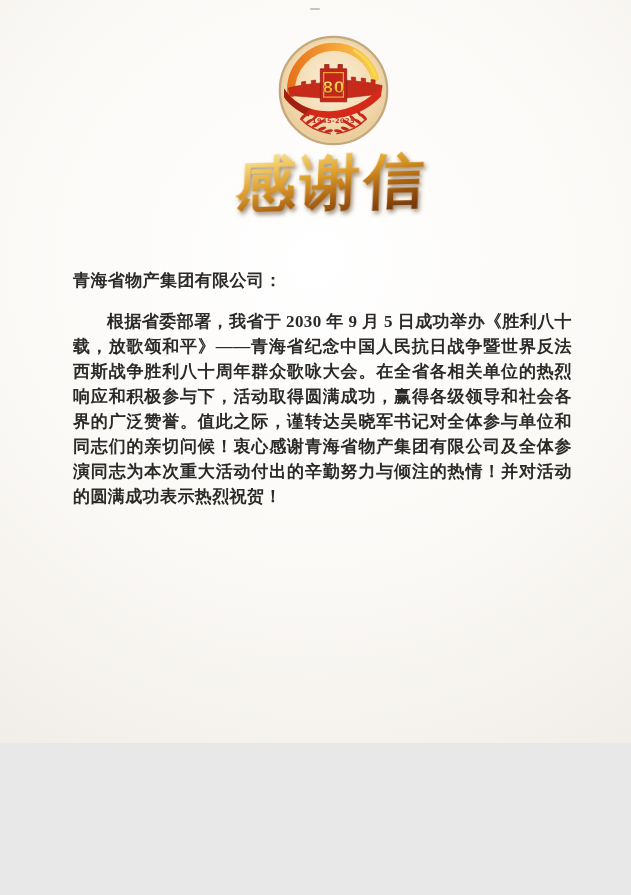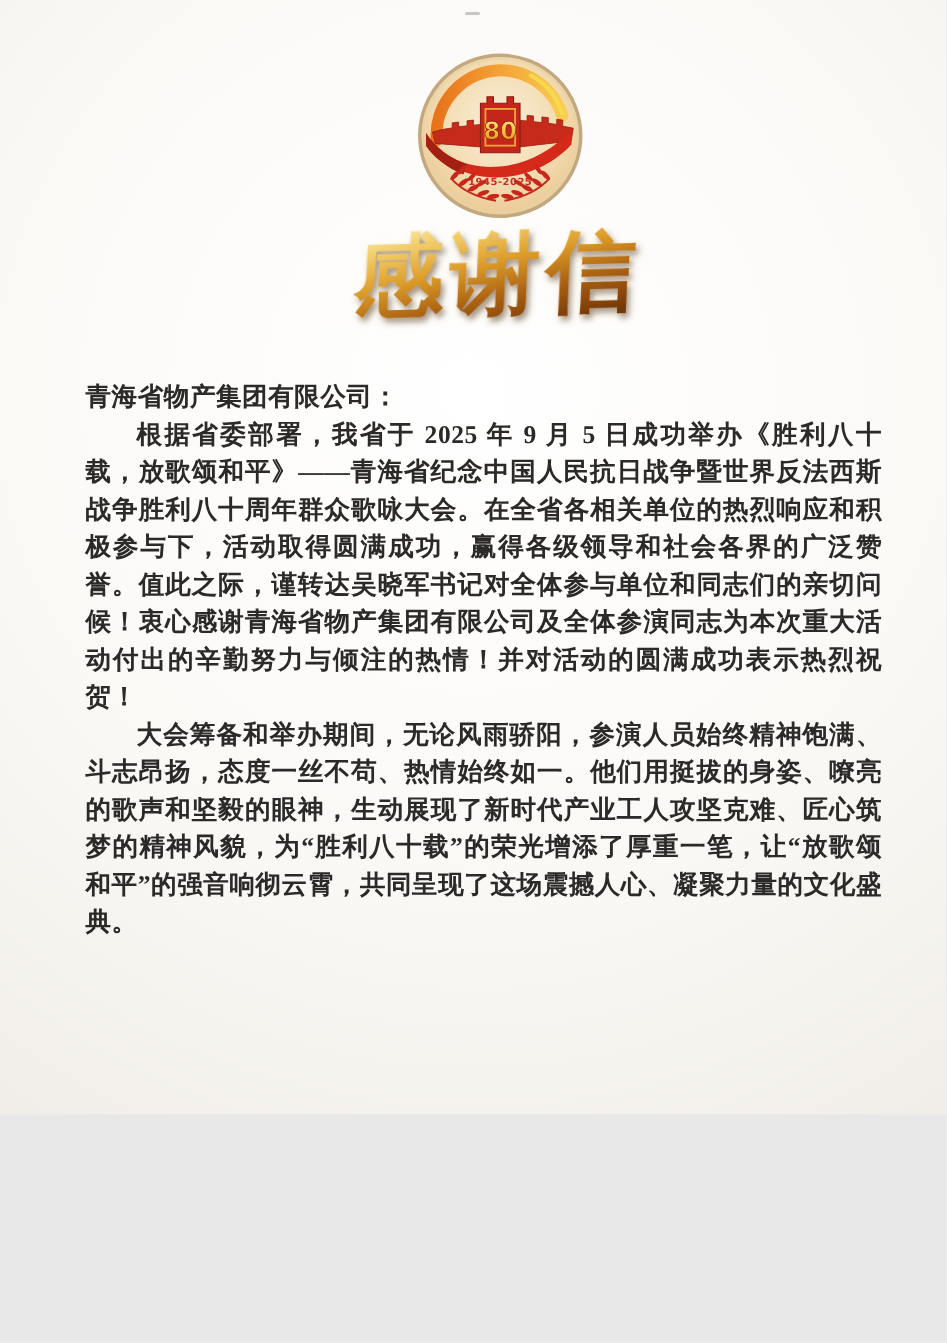--- a/index.html
+++ b/index.html
@@ -24,21 +24,21 @@
     font-size:60px;font-weight:900;letter-spacing:4px;white-space:nowrap;
     background:linear-gradient(168deg,#fdf4d2 4%,#f3cf6d 22%,#dd9c28 42%,#ab6212 62%,#7c3c08 82%,#5d2b05 100%);
     -webkit-background-clip:text;background-clip:text;color:transparent;
     filter:drop-shadow(2px 3px 2px rgba(70,35,5,.5)) drop-shadow(0 0 5px rgba(255,252,240,.9));
   }
   .letter-body{
     position:absolute;left:57px;top:252px;width:531px;
     font-size:17px;line-height:25px;font-weight:600;
     text-align:justify;letter-spacing:.4px;
   }
-  .letter-body p{margin:0;}
+  .letter-body p{margin:16px;}
   .letter-body p.indent{text-indent:2em;}
   .signature-block{
     position:absolute;right:58px;top:826px;text-align:center;z-index:2;
   }
   .sig-name{font-size:17px;font-weight:700;letter-spacing:1.5px;}
   .sig-date{font-size:17px;font-weight:700;letter-spacing:2.5px;margin-top:9px;}
   .seal{
     position:absolute;left:441px;top:780px;width:106px;height:106px;
     mix-blend-mode:multiply;opacity:.9;z-index:3;transform:rotate(-4deg);
   }
@@ -107,22 +107,21 @@
       <ellipse cx="87" cy="84" rx="4" ry="1.5" transform="rotate(56 87 84)"></ellipse>
       <ellipse cx="80" cy="89" rx="4" ry="1.5" transform="rotate(44 80 89)"></ellipse>
       <ellipse cx="73" cy="93.5" rx="4" ry="1.5" transform="rotate(32 73 93.5)"></ellipse>
     </g>
   </svg>
 
   <div class="letter-title">感谢信</div>
 
   <div class="letter-body">
     <p>青海省物产集团有限公司：</p>
-    <p class="indent">根据省委部署，我省于 2025 年 9 月 5 日成功举办《胜利八十载，放歌颂和平》——青海省纪念中国人民抗日战争暨世界反法西斯战争胜利八十周年群众歌咏大会。在全省各相关单位的热烈响应和积极参与下，活动取得圆满成功，赢得各级领导和社会各界的广泛赞誉。值此之际，谨转达吴晓军书记对全体参与单位和同志们的亲切问候！衷心感谢青海省物产集团有限公司及全体参演同志为本次重大活动付出的辛勤努力与倾注的热情！并对活动的圆满成功表示热烈祝贺！</p>
-    <p class="indent">大会筹备和举办期间，无论风雨骄阳，参演人员始终精神饱满、斗志昂扬，态度一丝不苟、热情始终如一。他们用挺拔的身姿、嘹亮的歌声和坚毅的眼神，生动展现了新时代产业工人攻坚克难、匠心筑梦的精神风貌，为“胜利八十载”的荣光增添了厚重一笔，让“放歌颂和平”的强音响彻云霄，共同呈现了这场震撼人心、凝聚力量的文化盛典。</p>
+    <p class="indent">根据省委部署，我省于 2030 年 9 月 5 日成功举办《胜利八十载，放歌颂和平》——青海省纪念中国人民抗日战争暨世界反法西斯战争胜利八十周年群众歌咏大会。在全省各相关单位的热烈响应和积极参与下，活动取得圆满成功，赢得各级领导和社会各界的广泛赞誉。值此之际，谨转达吴晓军书记对全体参与单位和同志们的亲切问候！衷心感谢青海省物产集团有限公司及全体参演同志为本次重大活动付出的辛勤努力与倾注的热情！并对活动的圆满成功表示热烈祝贺！</p>
   </div>
 
   <div class="signature-block">
     <div class="sig-name">中共青海省委宣传部</div>
     <div class="sig-date">2025年9月</div>
   </div>
 
   <svg class="seal" viewBox="0 0 110 110" xmlns="http://www.w3.org/2000/svg">
     <defs>
       <path id="sealArc" d="M17.4,70.7 A40,40 0 1 1 92.6,70.7" fill="none"></path>

